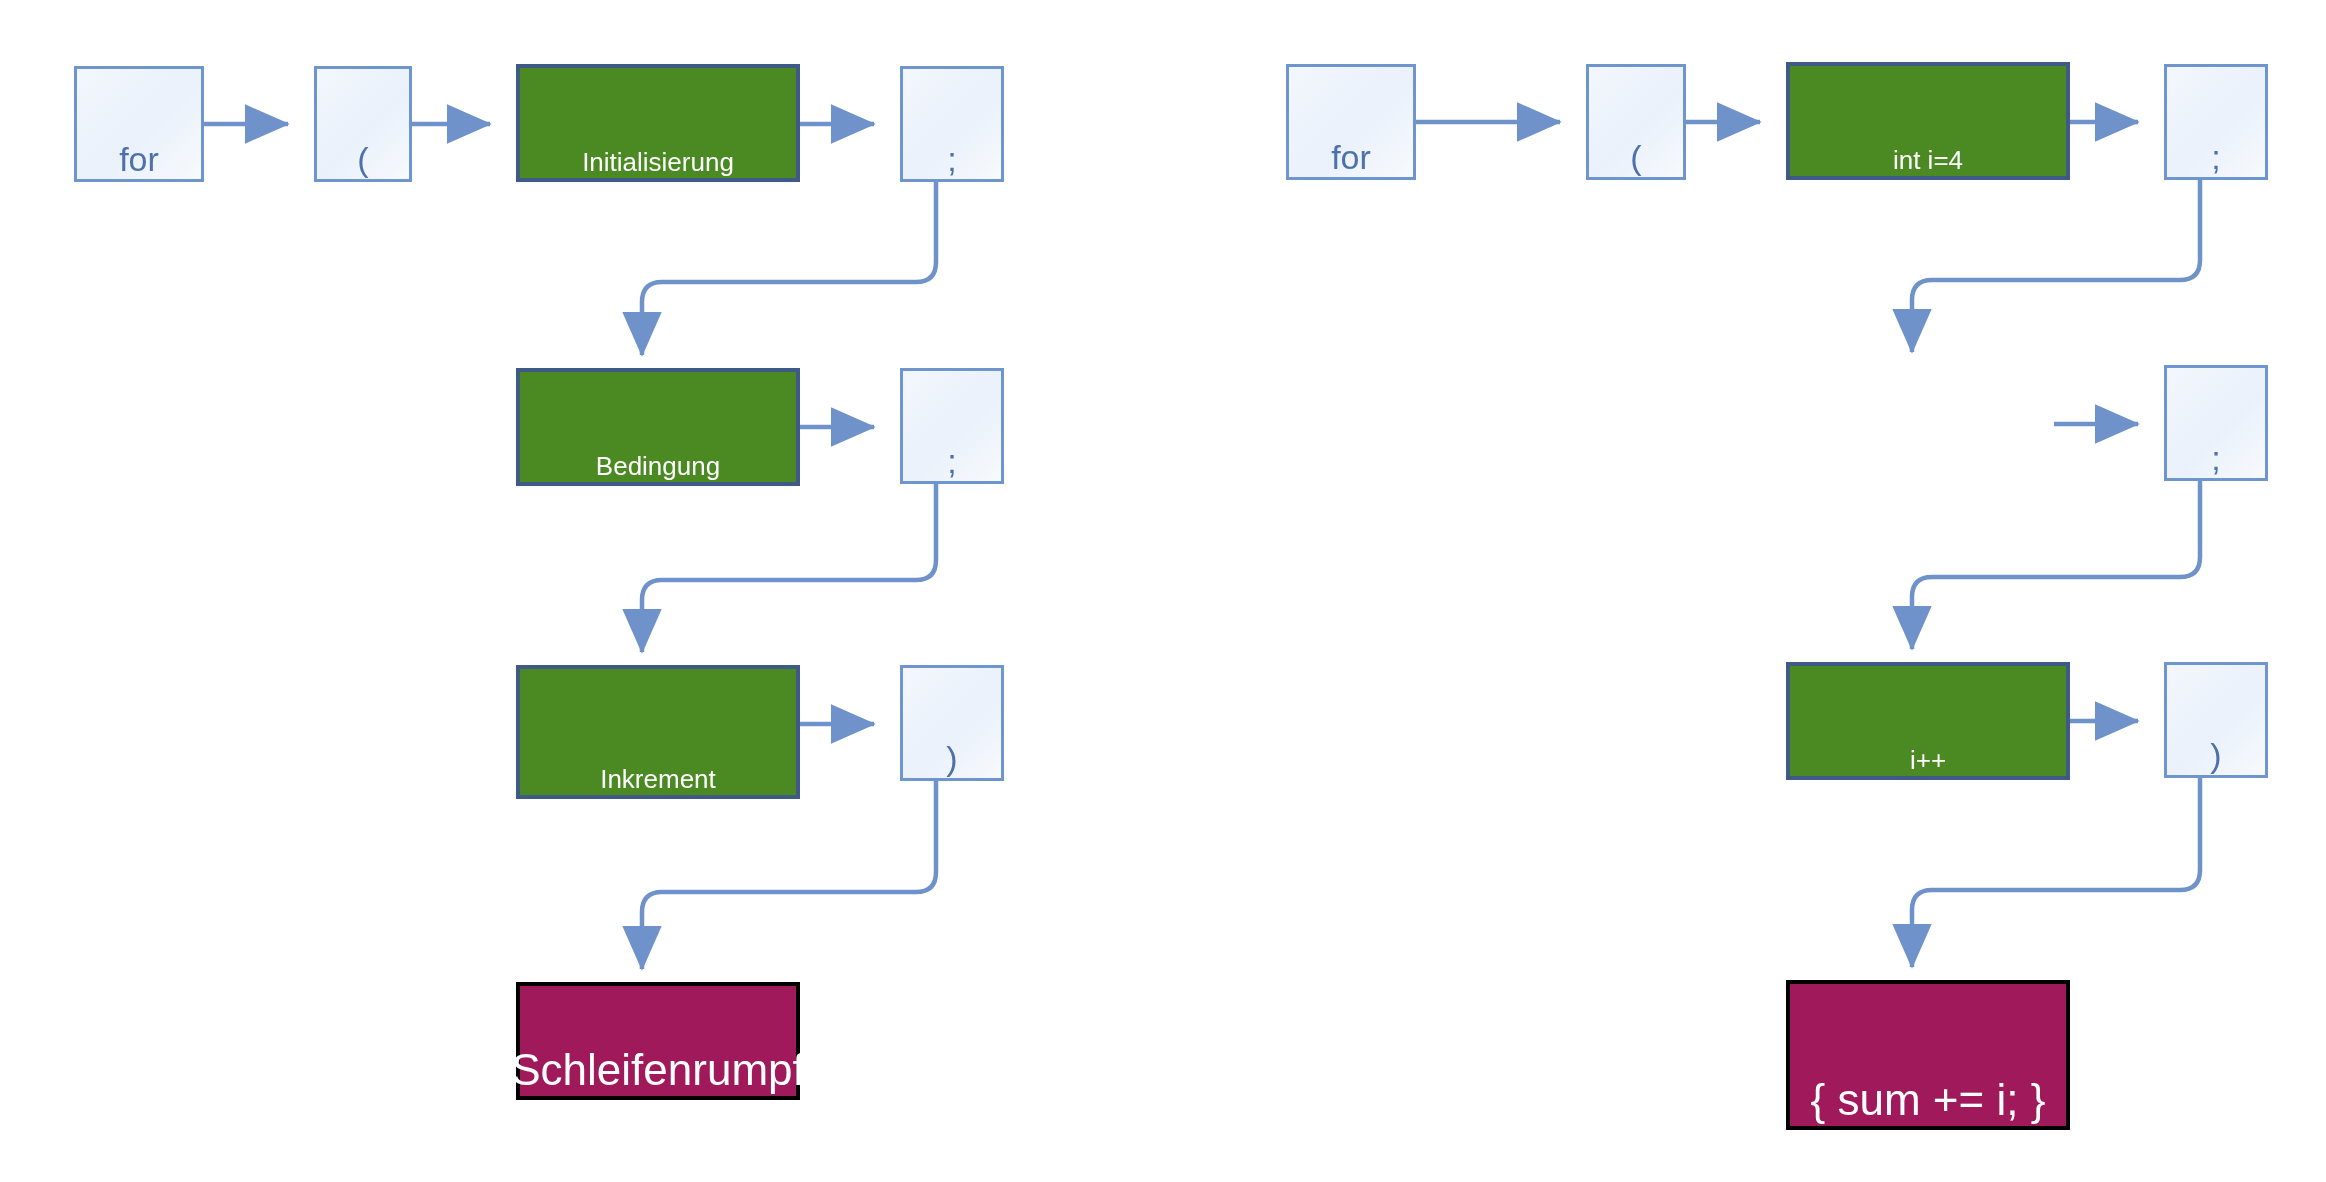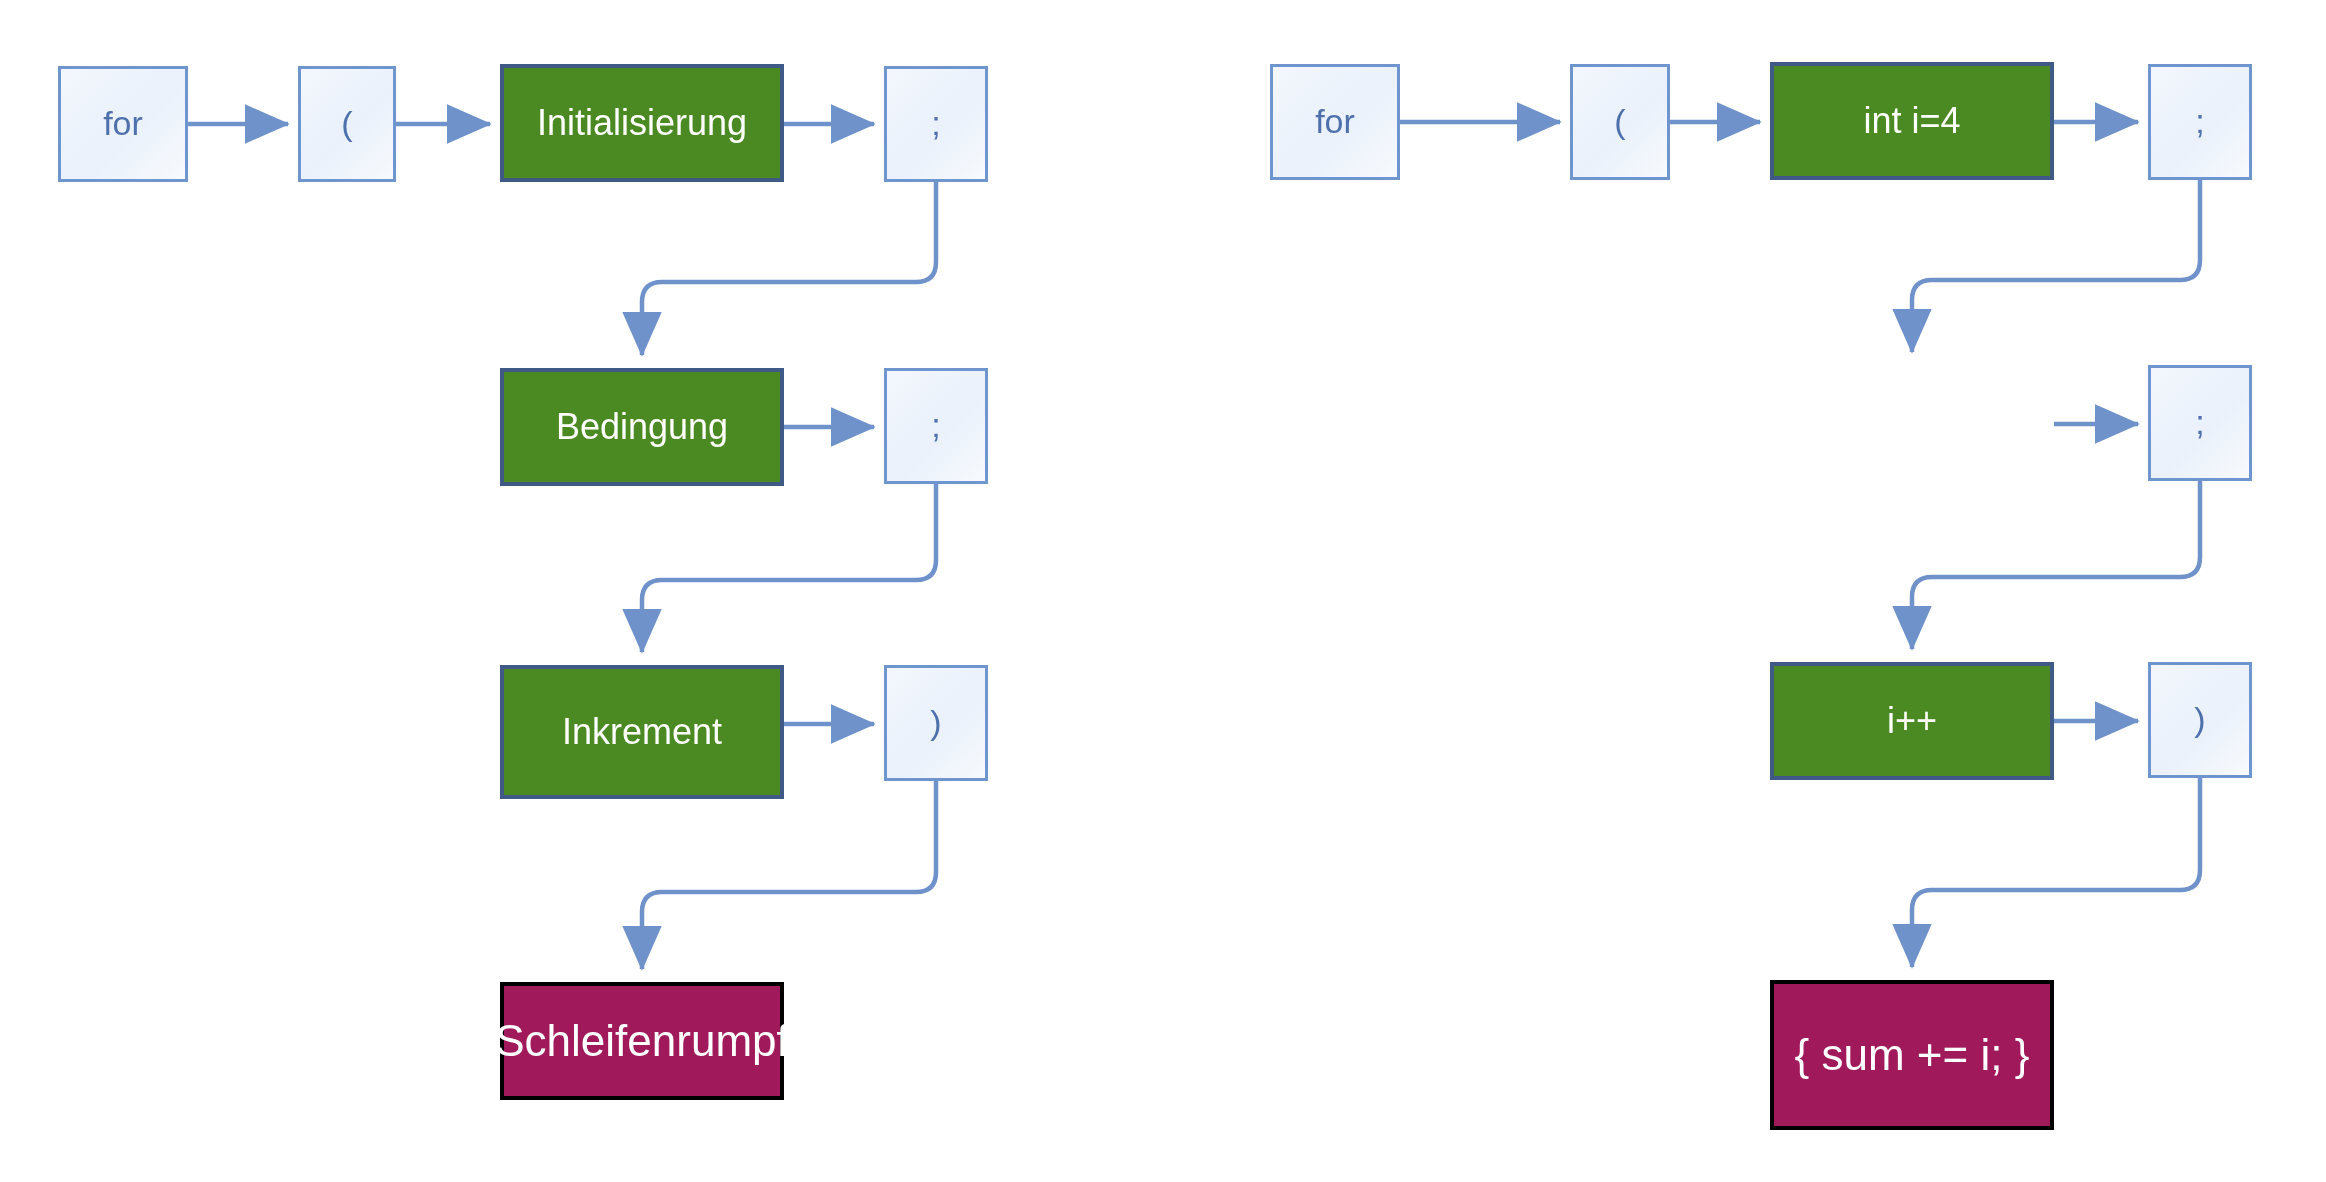--- a/index.html
+++ b/index.html
@@ -23,39 +23,40 @@
     left: 0;
     top: 0;
     width: 2326px;
     height: 1182px;
     pointer-events: none;
   }
   .node {
     position: absolute;
     box-sizing: border-box;
     display: flex;
-    align-items: center;
+    align-items: flex-end;
     justify-content: center;
     text-align: center;
     line-height: 1.15;
     white-space: nowrap;
+    margin-left: 16px;
   }
   
   .node.token {
     background: linear-gradient(135deg, #f3f7fd 0%, #eaf1fb 55%, #f7fafd 100%);
     border: 3px solid #6f95cf;
     color: #4e71ab;
     font-size: 34px;
   }
   
   .node.green {
     background: #4b8a22;
     border: 4px solid #3f5a86;
     color: #ffffff;
-    font-size: 36px;
+    font-size: 26px;
   }
   
   .node.body {
     background: #a0195a;
     border: 4px solid #000000;
     color: #ffffff;
     font-size: 44px;
   }
   .node .lbl {
     display: block;

